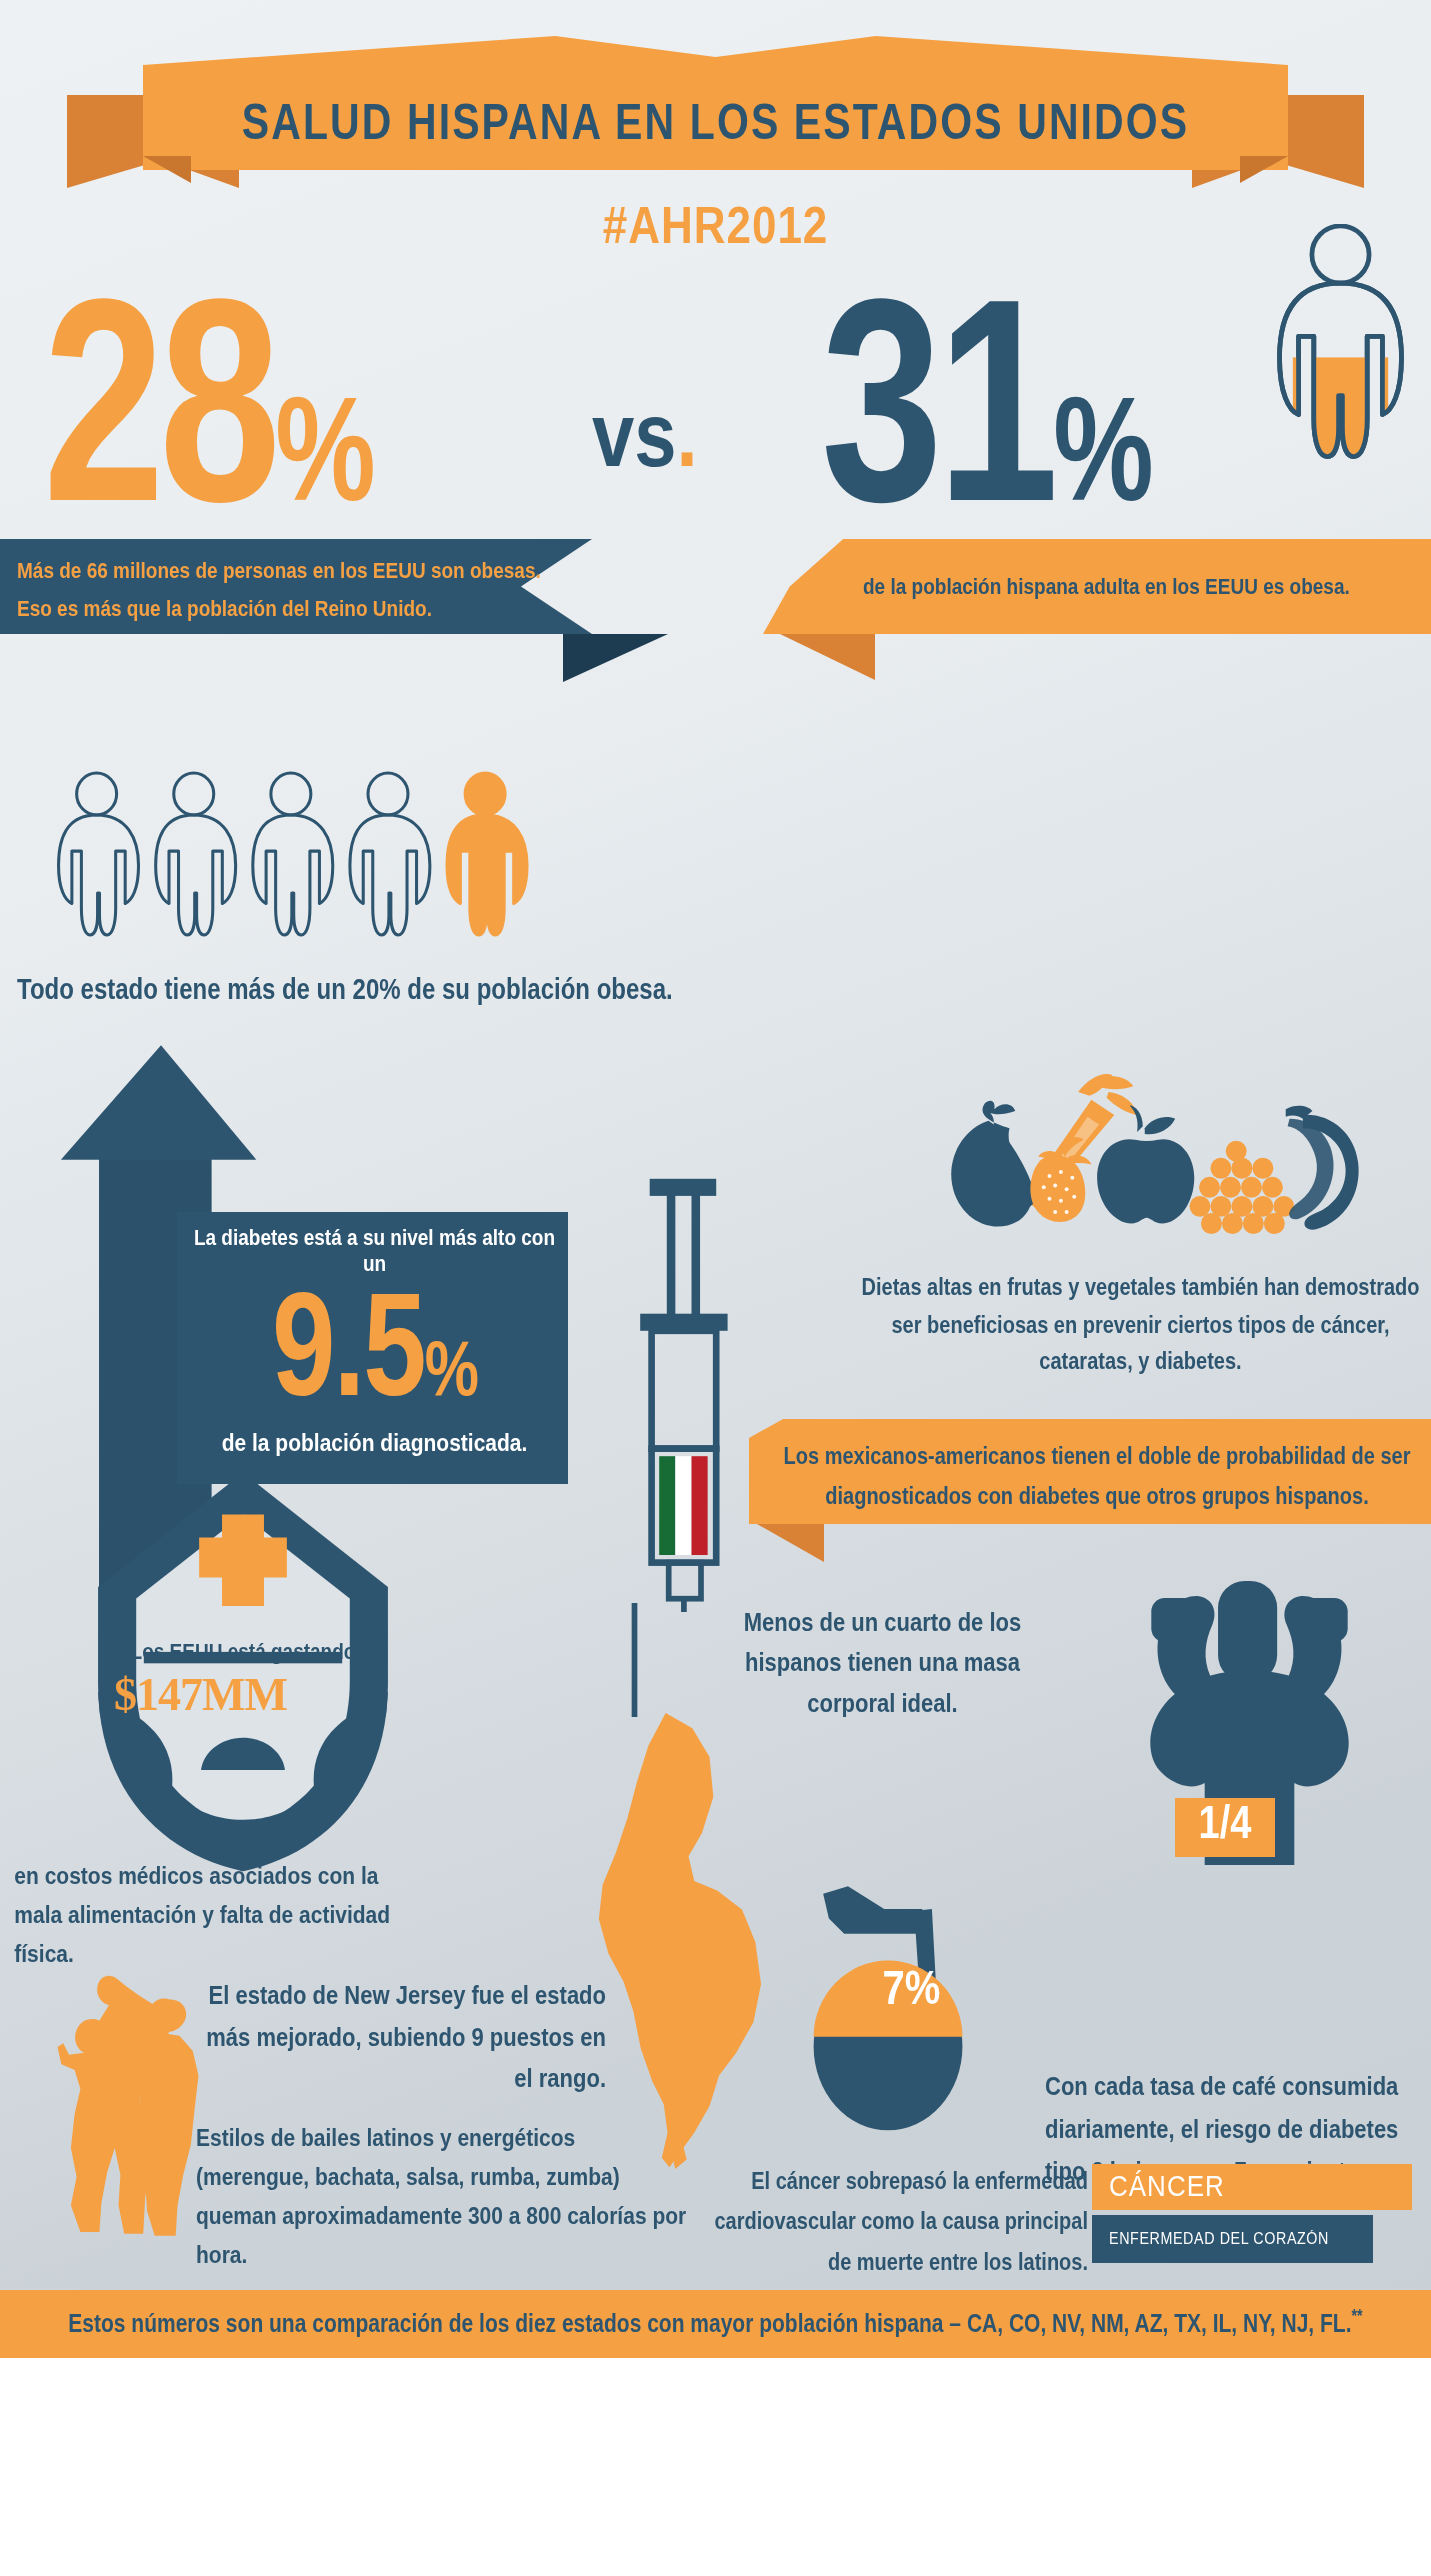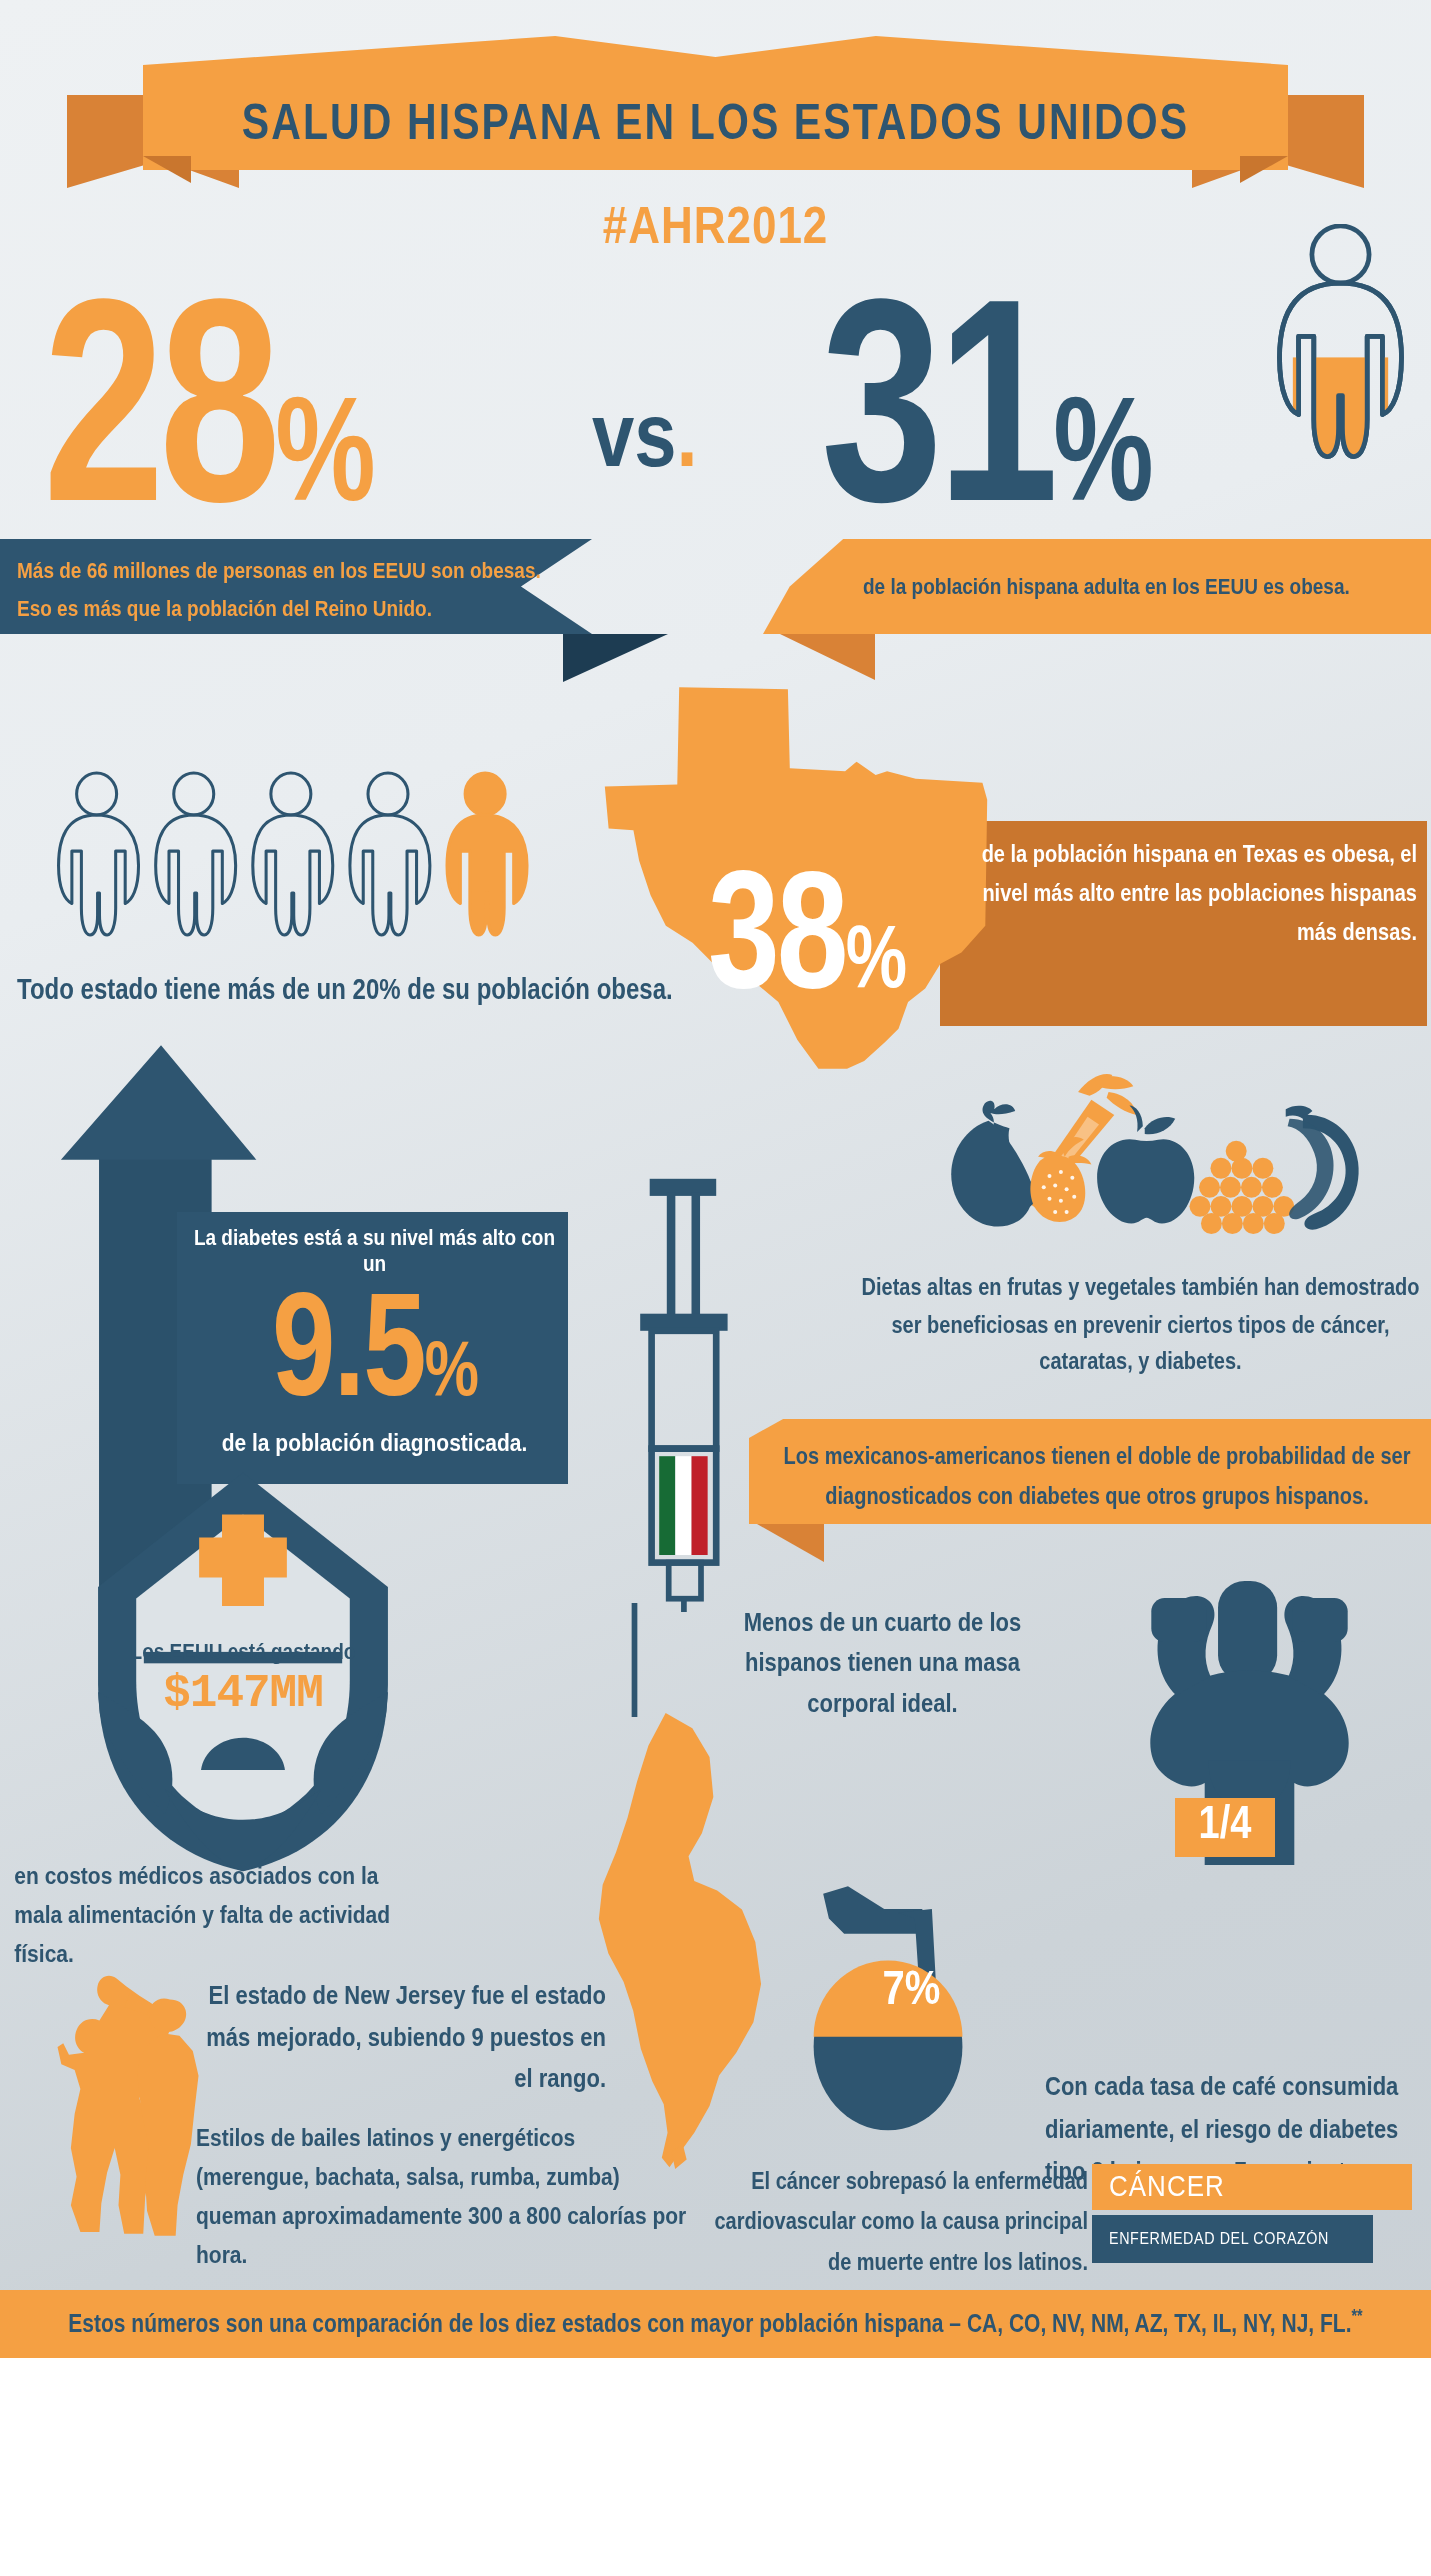--- a/index.html
+++ b/index.html
@@ -109,22 +109,22 @@
   #mex-banner { left:749px; top:1419px; width:682px; height:105px; background:#f5a043;
       clip-path:polygon(5% 0,100% 0,100% 100%,0 100%,0 100%,0 18%); }
   #mex-shadow { left:757px; top:1524px; width:67px; height:38px; background:#d98236; clip-path:polygon(0 0,100% 0,100% 100%); }
   #mex-text { left:768px; top:1436px; width:658px; text-align:center; color:#2e5570; font-size:20px; line-height:34px;
       font-family:"Liberation Sans Narrow","Liberation Sans",sans-serif; font-weight:700; transform:scaleY(1.18); transform-origin:center top;}
 
   
   #shield { left:52px; top:1465px; width:382px; height:410px; }
   #shield-top-text { left:114px; top:1641px; width:258px; text-align:center; color:#2e5570; font-size:19px;
       font-family:"Liberation Sans Narrow","Liberation Sans",sans-serif; font-weight:700; transform:scaleY(1.15);}
-  #shield-amount { left:114px; top:1668px; width:258px; text-align:center; color:#f5a043; font-size:46px;
-      font-family:Liberation Mono, monospace; font-weight:700; letter-spacing:-1px;}
+  #shield-amount { left:114px; top:1668px; width:258px; text-align:left; color:#f5a043; font-size:46px;
+      font-family:Liberation Serif, serif; font-weight:700; letter-spacing:-1px;}
   #shield-caption { left:14.3px; top:1856px; width:410px; color:#2e5570; font-size:21px; line-height:33px;
       font-family:"Liberation Sans Narrow","Liberation Sans",sans-serif; font-weight:700; transform:scaleY(1.18); transform-origin:left top;}
 
   
   #muscle { left:1092px; top:1579px; width:315px; height:286px; }
   #muscle-text { left:725px; top:1603px; width:315px; text-align:center; color:#2e5570; font-size:22px; line-height:34px;
       font-family:"Liberation Sans Narrow","Liberation Sans",sans-serif; font-weight:700; transform:scaleY(1.18); transform-origin:center top;}
   #quarter-band { left:1175px; top:1798px; width:100px; height:59px; background:#f5a043; }
   #quarter-label { left:1175px; top:1802px; width:100px; text-align:center; color:#fff; font-size:38px;
       font-family:"Liberation Sans Narrow","Liberation Sans",sans-serif; font-weight:700; transform:scaleY(1.2);}
@@ -232,31 +232,20 @@
       </g>
     </defs>
     <use href="#pfig" x="0" y="20"></use>
     <use href="#pfig" x="102" y="20"></use>
     <use href="#pfig" x="204" y="20"></use>
     <use href="#pfig" x="306" y="20"></use>
     <use href="#pfigo" x="408" y="20"></use>
   </svg>
   <div class="abs" id="people-caption">Todo estado tiene más de un 20% de su población obesa.</div>
 
-  <div class="abs" id="texas-wrap">
-    <div id="texas-label-box"></div>
-    <svg style="position:absolute;left:0;top:0;" width="534" height="382" viewBox="0 0 560 400">
-      <path fill="#f5a043" d="M82 0 L196 2 L198 85 L256 88 L268 78 L288 92 L300 88 L330 96 L400 100
-        L405 118 L403 250 L378 278 L356 290 L340 316 L322 330 L312 358 L298 372 L276 392 L258 400
-        L228 400 L206 370 L186 330 L150 300 L120 292 L96 268 L68 250 L52 218 L40 182 L34 150 L8 148
-        L4 104 L80 102 Z"></path>
-    </svg>
-    <div id="stat-38"><span>38</span><span class="pct">%</span></div>
-    <div id="texas-label-text">de la población hispana en Texas es obesa, el nivel más alto entre las poblaciones hispanas más densas.</div>
-  </div>
 
   <svg class="abs" id="arrow-up" viewBox="0 0 215 680">
     <path fill="#2e5570" d="M107 0 L207 120 L160 120 L160 650 L42 680 L42 120 L2 120 Z"></path>
     <path fill="#24455c" d="M42 120 L42 680 L160 650 L160 120 Z" opacity="0.22"></path>
   </svg>
   <div class="abs" id="diab-box"></div>
   <div class="abs" id="diab-top">La diabetes está a su nivel más alto con un</div>
   <div class="abs" id="stat-95"><span>9.5</span><span class="pct">%</span></div>
   <div class="abs" id="diab-bot">de la población diagnosticada.</div>
 

